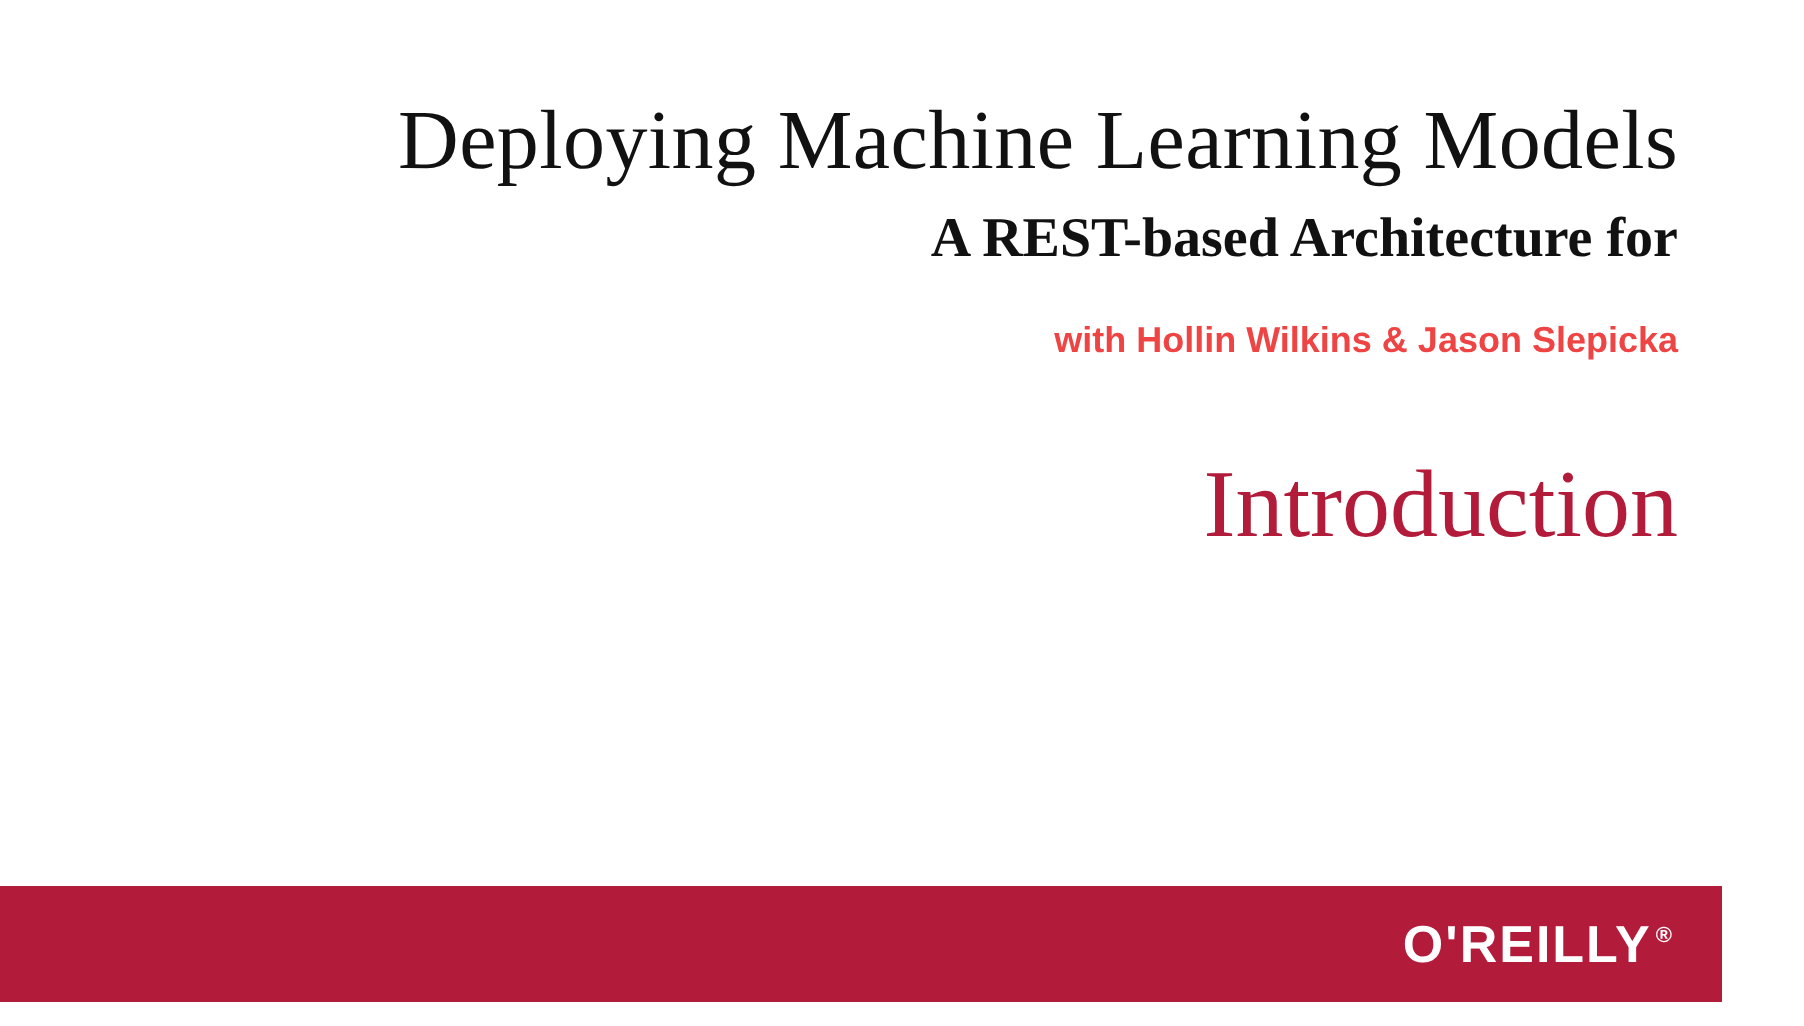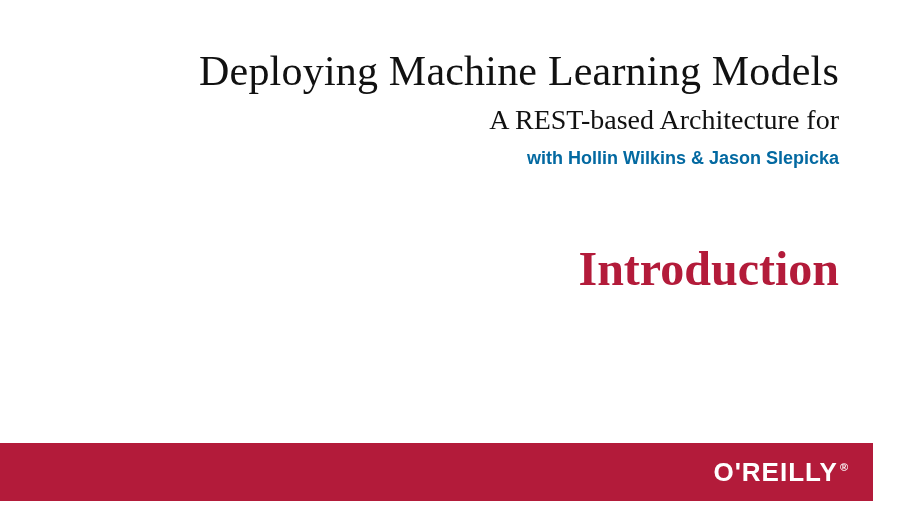--- a/index.html
+++ b/index.html
@@ -22,40 +22,40 @@
     font-size: 42px;
     line-height: 1.1;
     font-weight: 400;
     letter-spacing: 0.2px;
     color: #111;
   }
   .subtitle {
     margin-top: 10px;
     font-size: 28px;
     line-height: 1.15;
-    font-weight: 400;
+    font-weight: 700;
     color: #111;
   }
   .authors {
-    margin-top: 12px;
+    margin-top: 24px;
     font-family: "Segoe UI", "Helvetica Neue", Arial, sans-serif;
     font-size: 18px;
     font-weight: 600;
-    color: #0369a1;
+    color: #ef4444;
   }
   .section {
-    margin-top: 72px;
+    margin-top: 44px;
     font-size: 48px;
-    font-weight: 700;
+    font-weight: 400;
     color: #b31b3a;
   }
   .footer-bar {
     position: absolute;
     left: 0;
-    right: 4px;
+    right: 16px;
     bottom: 12px;
     height: 58px;
     background: #b31b3a;
     display: flex;
     align-items: center;
     justify-content: flex-end;
     padding-right: 24px;
   }
   .brand {
     font-family: "Helvetica Neue", Arial, sans-serif;

